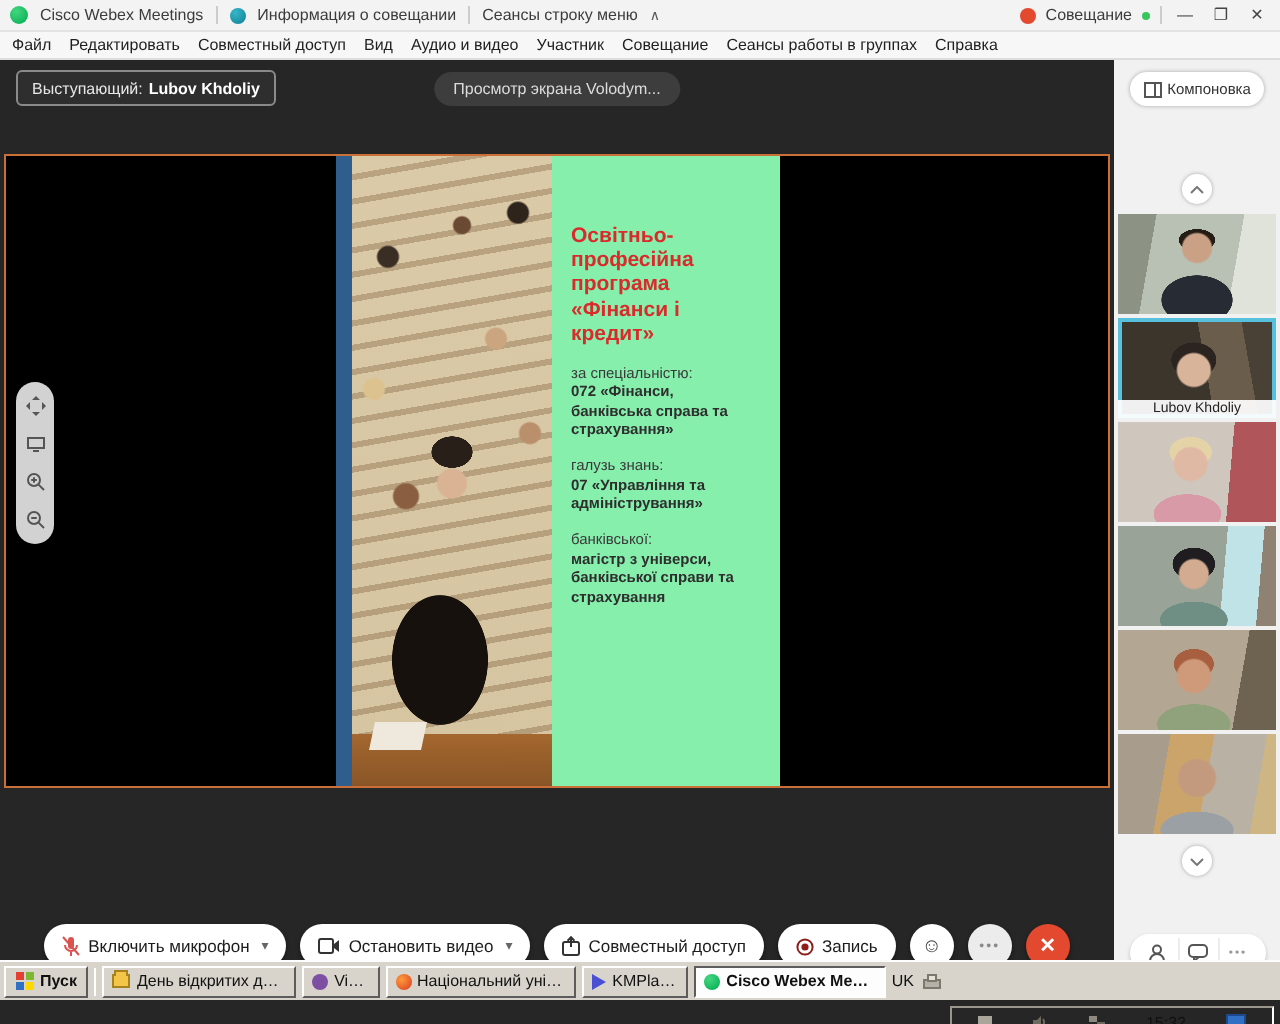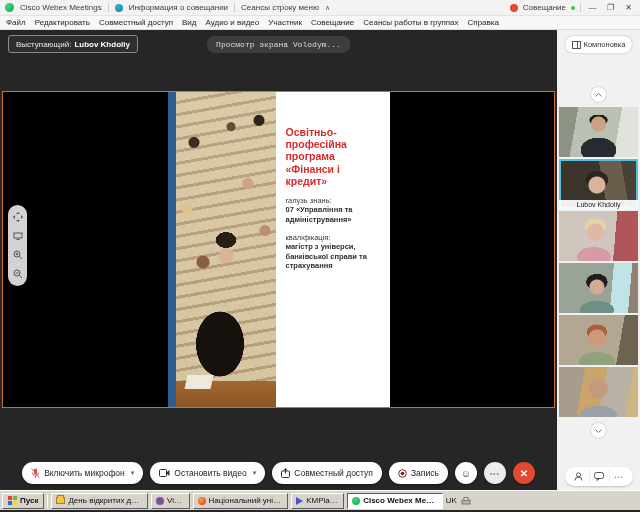--- a/index.html
+++ b/index.html
@@ -25,27 +25,27 @@
 
   
   .menubar{height:14px;background:#f7f7f7;border-bottom:1px solid #ddd;
     display:flex;align-items:center;gap:9px;padding:0 6px;font-size:8px;color:#1f1f1f;}
   .menubar span{white-space:nowrap;text-align:right;}
 
   
   .main{display:flex;height:462px;}
   .stage{flex:1;background:#262626;display:flex;flex-direction:column;min-width:0;}
 
-  .speakerbar{height:61px;position:relative;padding-left:44px;}
+  .speakerbar{height:47px;position:relative;padding-left:44px;}
   .presenter-badge{position:absolute;left:8px;top:5px;height:18px;display:flex;align-items:center;gap:3px;
     background:#2e2e2e;border:1px solid #8a8a8a;border-radius:3px;padding:0 7px;font-size:8px;color:#e8e8e8;}
   .presenter-badge b{color:#fff;}
   .view-pill{position:absolute;left:50%;top:6px;transform:translateX(-50%);height:17px;
     background:#3d3d3d;border-radius:9px;padding:0 10px;display:flex;align-items:center;
-    font-size:8px;color:#dcdcdc;white-space:nowrap;font-family:Liberation Mono, monospace;}
+    font-size:8px;color:#dcdcdc;white-space:nowrap;}
 
   .share{margin:0 2px;border:1px solid #c96f37;background:#000;height:317px;
     display:flex;justify-content:center;position:relative;}
   .slide{width:222px;height:100%;display:flex;}
   .slide-blue{width:8px;background:#2f5e8e;}
   .slide-photo{width:100px;position:relative;overflow:hidden;
     background:
       radial-gradient(circle at 50% 52%, #d9b394 0 7px, rgba(0,0,0,0) 8px),
       radial-gradient(ellipse 17px 13px at 50% 47%, #291f19 0 60%, rgba(0,0,0,0) 61%),
       radial-gradient(ellipse 34px 46px at 44% 80%, #16110d 0 70%, rgba(0,0,0,0) 71%),
@@ -55,21 +55,21 @@
       radial-gradient(circle at 11% 37%, #dcc28f 0 5px, rgba(0,0,0,0) 6px),
       radial-gradient(circle at 72% 29%, #caa57f 0 5px, rgba(0,0,0,0) 6px),
       radial-gradient(circle at 89% 44%, #b9906b 0 5px, rgba(0,0,0,0) 6px),
       radial-gradient(circle at 27% 54%, #8a5f41 0 6px, rgba(0,0,0,0) 7px),
       repeating-linear-gradient(170deg, rgba(222,205,170,.85) 0 9px, rgba(183,159,124,.85) 9px 12px),
       linear-gradient(#c9b795,#a8946f);}
   .slide-photo::after{content:"";position:absolute;left:0;right:0;bottom:0;height:26px;
     background:linear-gradient(#a4672f,#8a5526);}
   .slide-photo::before{content:"";position:absolute;left:10px;bottom:18px;width:26px;height:14px;
     background:#efe9dd;transform:skewX(-12deg);z-index:1;}
-  .slide-panel{width:114px;background:#ffffff;padding:34px 16px 0 10px;}
+  .slide-panel{width:114px;background:#86efac;padding:34px 16px 0 10px;}
   .slide-title{color:#d92b2b;font-weight:bold;font-size:10.5px;line-height:1.16;}
   .slide-block{margin-top:9px;font-size:7.5px;line-height:1.25;color:#3a3a3a;}
   .slide-block b{color:#2e2e2e;}
 
   .viewer-toolbar{position:absolute;left:5px;top:113px;width:19px;padding:7px 0;border-radius:10px;
     background:rgba(228,228,228,.92);display:flex;flex-direction:column;gap:9px;align-items:center;}
   .vt-ic{width:10px;height:10px;display:block;}
 
   .controls{flex:1;display:flex;align-items:flex-end;justify-content:center;gap:7px;padding-bottom:8px;}
   .cpill{height:22px;border-radius:11px;background:#fff;display:flex;align-items:center;gap:4px;
@@ -125,21 +125,21 @@
       radial-gradient(ellipse 26px 13px at 50% 96%, #9aa0a4 0 70%, rgba(0,0,0,0) 71%),
       linear-gradient(100deg,#a89d8c 0 30%, #caa46a 30% 55%, #b9b2a4 55% 85%, #cdb684 85%);}
   .panel-actions{position:absolute;bottom:6px;left:50%;transform:translateX(-50%);
     height:19px;background:#fff;border-radius:10px;display:flex;align-items:center;
     padding:0 4px;box-shadow:0 1px 2px rgba(0,0,0,.2);}
   .pa-btn{width:20px;height:15px;display:flex;align-items:center;justify-content:center;color:#555;}
   .pa-btn + .pa-btn{border-left:1px solid #ececec;}
   .pa-btn.more-dots{font-size:6px;letter-spacing:1px;color:#9a9a9a;}
 
   
-  .taskbar{position:absolute;left:0;right:0;bottom:2px;height:20px;background:#d8d4cc;
+  .taskbar{position:absolute;left:0;right:0;bottom:12px;height:20px;background:#d8d4cc;
     border-top:1px solid #fdfdfd;display:flex;align-items:center;gap:3px;padding:0 2px;font-size:8px;color:#111;}
   .start-btn{height:16px;display:flex;align-items:center;gap:3px;padding:0 5px;
     background:#d8d4cc;border:1px solid;border-color:#fff #5c5c5c #5c5c5c #fff;font-weight:bold;}
   .winflag{width:9px;height:9px;display:grid;grid-template-columns:4px 4px;grid-template-rows:4px 4px;gap:1px;}
   .winflag i{display:block;}
   .wf1{background:#e34034;} .wf2{background:#7eb832;} .wf3{background:#2f6fc4;} .wf4{background:#ffd800;}
   .task-sep{width:1px;height:14px;background:#9a968e;border-right:1px solid #fff;}
   .task-item{height:16px;display:flex;align-items:center;gap:3px;padding:0 4px;background:#d8d4cc;
     border:1px solid;border-color:#fff #5c5c5c #5c5c5c #fff;white-space:nowrap;overflow:hidden;}
   .task-item.active{background:#fdfdfd;border-color:#5c5c5c #fff #fff #5c5c5c;font-weight:bold;}
@@ -206,25 +206,29 @@
       <span class="view-pill">Просмотр экрана Volodym...</span>
     </div>
 
     <div class="share">
       <div class="slide">
         <div class="slide-blue"></div>
         <div class="slide-photo"></div>
         <div class="slide-panel">
           <div class="slide-title">Освітньо-професійна програма «Фінанси і кредит»</div>
           <div class="slide-block">
+            <span>за спеціальністю:</span><br>
+            <b>072 «Фінанси, банківська справа та страхування»</b>
+          </div>
+          <div class="slide-block">
             <span>галузь знань:</span><br>
             <b>07 «Управління та адміністрування»</b>
           </div>
           <div class="slide-block">
-            <span>кваліфікація:</span><br>
+            <span>банківської:</span><br>
             <b>магістр з універси, банківської справи та страхування</b>
           </div>
         </div>
       </div>
 
       <div class="viewer-toolbar">
         <svg class="vt-ic" viewBox="0 0 10 10">
           <path d="M5 0 L7 2 H3 Z M5 10 L3 8 H7 Z M0 5 L2 3 V7 Z M10 5 L8 7 V3 Z" fill="#555"></path>
         </svg>
         <svg class="vt-ic" viewBox="0 0 10 10">

